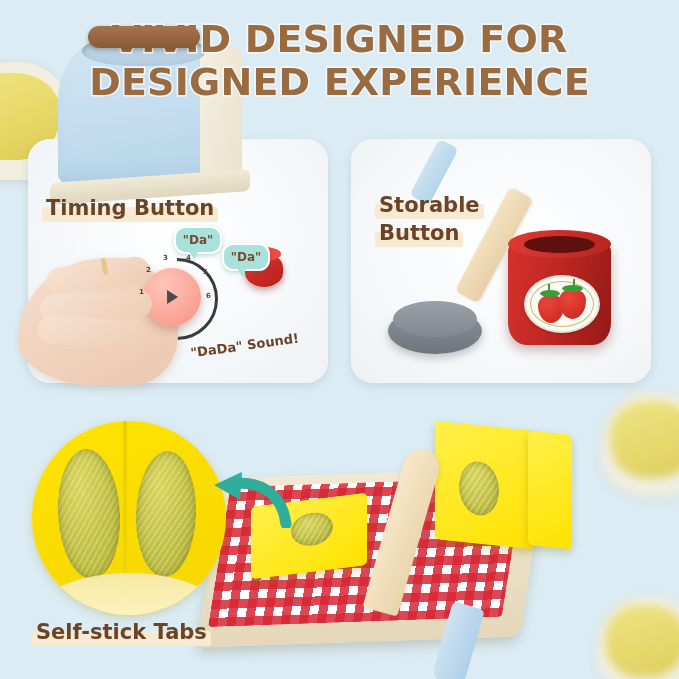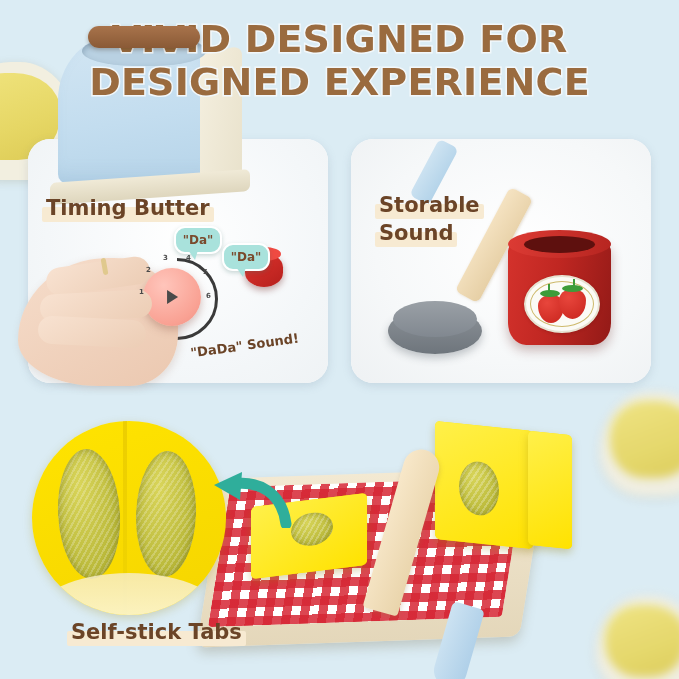--- a/index.html
+++ b/index.html
@@ -288,21 +288,21 @@
     box-shadow:1px 2px 5px rgba(150,120,70,.28);
   }
   .knife-handle{
     position:absolute;left:441px;top:212px;width:33px;height:84px;
     background:linear-gradient(95deg,#cde3f2,#aecfe8);
     border-radius:6px 6px 18px 18px;transform:rotate(16deg);z-index:8;
   }
   .arrow{position:absolute;left:212px;top:76px;width:80px;height:60px;z-index:9;}
 
   .lbl-cuttable{left:219px;top:418px;font-size:21px;z-index:10;}
-  .lbl-selfstick{left:32px;top:620px;font-size:21px;z-index:10;margin-left:35px;}
+  .lbl-selfstick{left:32px;top:620px;font-size:21px;z-index:10;}
 </style>
 </head>
 <body>
 
 <div class="stage">
 
   <div class="toast-deco" style="left:-46px;top:62px;width:122px;height:118px;">
     <div class="toast-body"></div>
     <div class="toast-butter"></div>
   </div>
@@ -350,21 +350,21 @@
   <div class="finger f2"></div>
   <div class="finger f3"></div>
   <div class="ring"></div>
 
   <div class="bubble" id="bubble-da1">"Da"</div>
   <div class="bubble" id="bubble-da2">"Da"</div>
 
   <div class="sound-note">"DaDa" Sound!</div>
 
   <div class="lbl" style="left:42px;top:196px;font-size:21px;">
-    <span class="hl">Timing Butter</span>
+    <span class="hl">Timing Button</span>
   </div>
 
   <div class="card" id="card-bottle">
     <div class="card-inner">
       <div class="bottle-bg"></div>
     </div>
   </div>
 
   <div class="spread-handle"></div>
   <div class="spread-wood"></div>
@@ -377,21 +377,21 @@
     <div class="berry" style="left:33px;top:12px;width:27px;height:30px;"></div>
     <div class="berry-leaf" style="left:14px;top:13px;width:20px;height:7px;border-radius:50%;"></div>
     <div class="berry-leaf" style="left:36px;top:8px;width:21px;height:7px;border-radius:50%;"></div>
     <div class="berry-leaf" style="left:22px;top:7px;width:1.5px;height:7px;"></div>
     <div class="berry-leaf" style="left:47px;top:2px;width:1.5px;height:7px;"></div>
   </div>
   <div class="jar-lid"></div>
 
   <div class="lbl" style="left:375px;top:190px;font-size:21px;">
     <div style="margin-top:3px;"><span class="hl">Storable</span></div>
-    <div style="margin-top:3px;"><span class="hl">Sound</span></div>
+    <div style="margin-top:3px;"><span class="hl">Button</span></div>
   </div>
 
   <div class="bottom">
 
     <div class="board-edge"></div>
     <div class="board"></div>
     <div class="gingham"></div>
 
     <div class="butter" id="butter-block-a">
       <div class="butter-top"></div>

